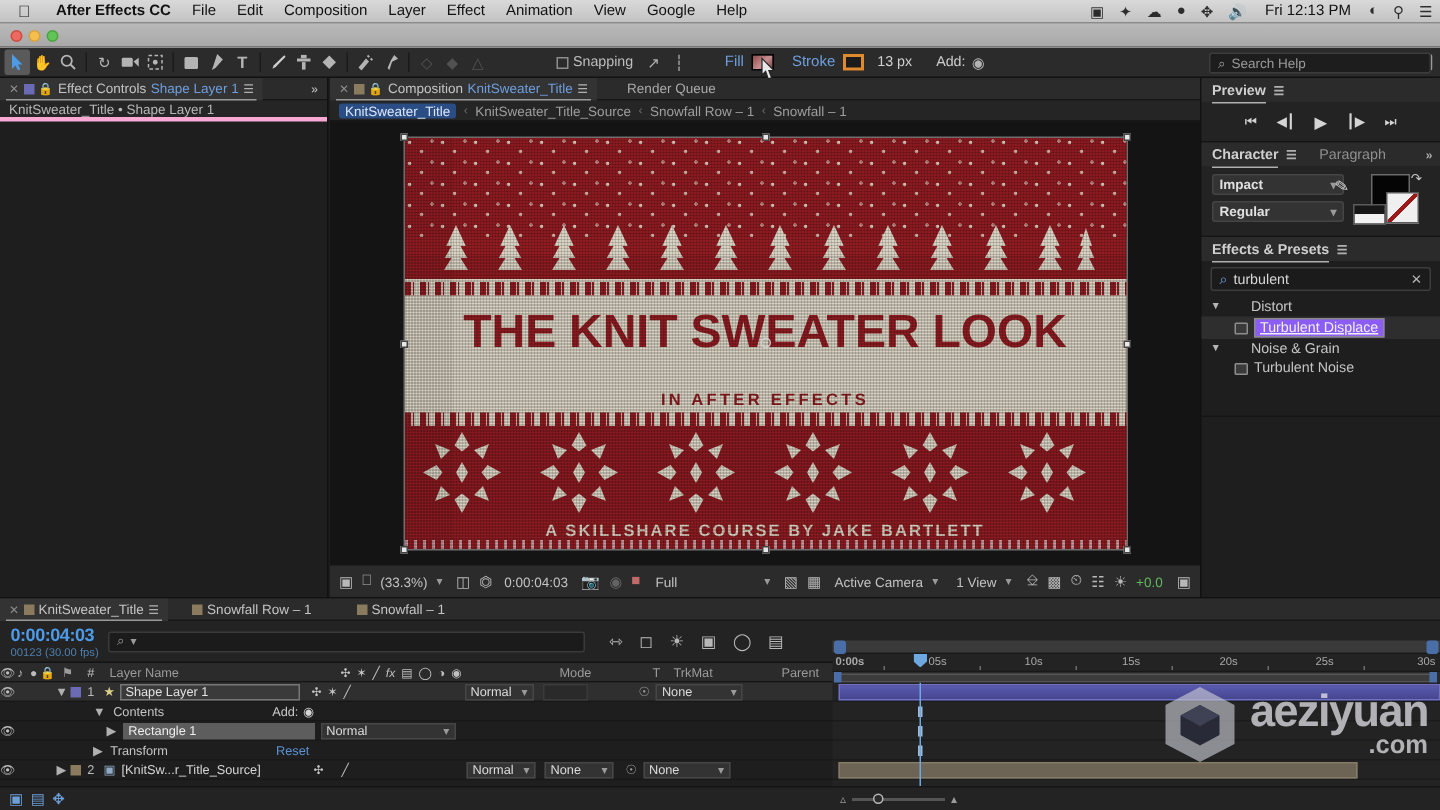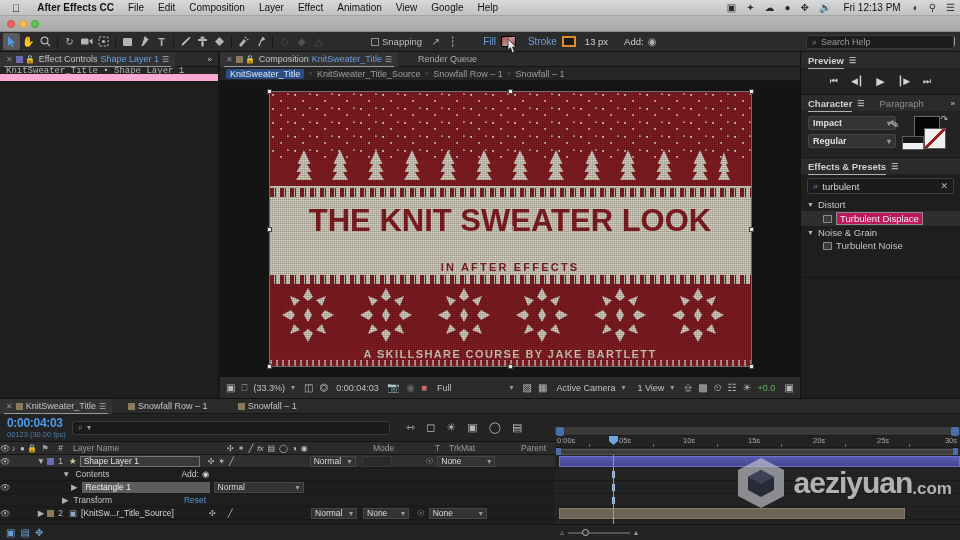--- a/index.html
+++ b/index.html
@@ -96,21 +96,21 @@
   .accent { color:#6f9ede; }
   .menuico { color:#b0b0b0; font-size:8px; }
 
   
   .leftpanel {
     position:absolute; left:0; top:52px; width:219px; bottom:142px;
     background:#1e1e1e; border-right:1px solid #111;
   }
   .lp-sub {
     height:14px; display:flex; align-items:center; padding-left:6px;
-    font-size:9px; color:#b6b6b6; background:#252525; border-bottom:7px solid #f9a8d4;font-family:Liberation Mono, monospace;
+    font-size:9px; color:#b6b6b6; background:#252525; border-bottom:3px solid #f9a8d4;
   }
 
   
   .comppanel {
     position:absolute; left:220px; top:52px; right:160px; bottom:142px;
     background:#1e1e1e;
   }
   .cp-crumbs {
     height:14px; display:flex; align-items:center; gap:5px; padding-left:6px;
     font-size:9px; background:#252525; border-bottom:1px solid #161616;
@@ -200,23 +200,23 @@
   .eyedrop{position:absolute;left:-12px;top:2px;color:#cfcfcf;font-size:11px;transform:rotate(-10deg);}
   .revarrow{position:absolute;right:-2px;top:-2px;color:#c9c9c9;font-size:9px;}
 
   .fx-search {
     height:16px; margin:4px 6px; background:#1b1b1b; border:1px solid #3d3d3d;
     border-radius:2px; display:flex; align-items:center; gap:4px; padding:0 5px;
     font-size:9.5px; color:#d6d6d6;
   }
   .fx-search .clr{margin-left:auto;color:#b5b5b5;font-size:9px;}
   .fx-list { font-size:9.5px; }
-  .fx-group { padding:1px 0 1px 6px; color:#c6c6c6; display:flex; align-items:center; gap:4px;}
+  .fx-group { padding:1px 0 1px 6px; color:#c6c6c6; display:flex; align-items:center; gap:20px;}
   .fx-item { padding:1px 0 1px 22px; display:flex; align-items:center; gap:4px; color:#c3c3c3;}
-  .fx-item.sel .nm { background:#be185d; color:#f0f0f0; padding:0 3px; border:1px solid #8a8a8a;}
+  .fx-item.sel .nm { background:#8b5cf6; color:#f0f0f0; padding:0 3px; border:1px solid #8a8a8a;text-decoration:underline;}
   .fx-item.sel { background:#2e2e2e; }
   .fxico{width:9px;height:8px;background:#8d8d8d;border-radius:1px;display:inline-block;position:relative;}
   .fxico::after{content:"";position:absolute;inset:1px;background:#3a3a3a;}
   .tri{font-size:7px;color:#b5b5b5;}
 
   
   .timeline {
     position:absolute; left:0; right:0; bottom:0; height:142px;
     background:#1e1e1e; border-top:1px solid #111;
   }
@@ -274,21 +274,21 @@
 
   .tl-foot{position:absolute;left:0;right:0;bottom:0;height:16px;background:#232323;border-top:1px solid #151515;display:flex;align-items:center;padding-left:6px;gap:5px;}
   .foot-ic{color:#6d9fd6;font-size:10px;}
   .zoomslider{position:absolute;left:560px;display:flex;align-items:center;gap:4px;color:#9a9a9a;font-size:8px;}
   .zsbar{width:62px;height:2px;background:#555;position:relative;}
   .zsknob{position:absolute;left:14px;top:-3px;width:7px;height:7px;border:1.5px solid #b9b9b9;border-radius:50%;background:#2a2a2a;}
 
   
   .wm{position:absolute;right:8px;bottom:30px;display:flex;align-items:center;gap:6px;opacity:.72;pointer-events:none;}
   .wm-cube{width:54px;height:54px;position:relative;}
-  .wm-text{display:flex;flex-direction:row;align-items:flex-end;line-height:.95;}
+  .wm-text{display:flex;flex-direction:column;align-items:flex-end;line-height:.95;}
   .wm-main{font-size:30px;color:#e9e9ef;font-weight:bold;letter-spacing:-1px;}
   .wm-sub{font-size:17px;color:#e9e9ef;font-weight:bold;}
 
   .cursor{position:absolute;pointer-events:none;color:#fff;font-size:12px;
           text-shadow:0 0 1px #000,0 0 2px #000;}
 </style>
 </head>
 <body>
 
 <div class="app">
@@ -814,21 +814,21 @@
         </span>
       </div>
     </div>
 
     <div class="ruler">
       <div class="ruler-top">
         <span class="wb-left" style="left:1px;"></span>
         <span class="wb-right" style="right:1px;"></span>
       </div>
       <div class="ruler-nums">
-        <span class="tick" style="left:2px;">0:00s</span>
+        <span class="tick" style="left:2px;font-weight:bold;">0:00s</span>
         <span class="tick" style="left:64px;">05s</span>
         <span class="tick" style="left:128px;">10s</span>
         <span class="tick" style="left:193px;">15s</span>
         <span class="tick" style="left:258px;">20s</span>
         <span class="tick" style="left:322px;">25s</span>
         <span class="tick" style="right:3px;">30s</span>
         <span class="tickline" style="left:34px;"></span>
         <span class="tickline" style="left:98px;"></span>
         <span class="tickline" style="left:162px;"></span>
         <span class="tickline" style="left:226px;"></span>

